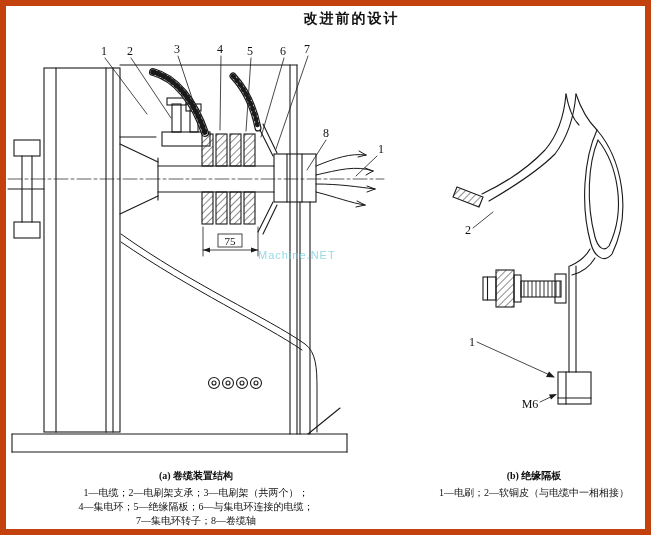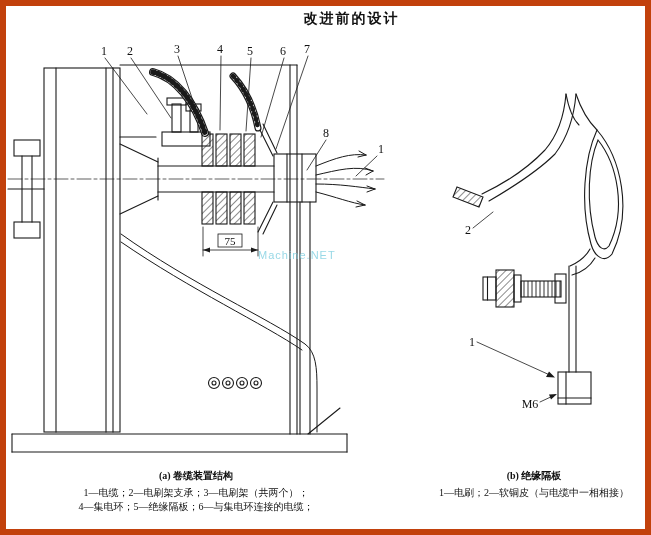--- a/index.html
+++ b/index.html
@@ -245,20 +245,21 @@
     </g>
   </svg>
 
   <div class="watermark">Machine.NET</div>
 
   <div class="caption" style="left:18px;top:463px;width:344px;">
     <div class="caption-title">(a)  卷缆装置结构</div>
     <div class="legend">
       <div>1—电缆；2—电刷架支承；3—电刷架（共两个）；</div>
       <div>4—集电环；5—绝缘隔板；6—与集电环连接的电缆；</div>
+      <div>7—集电环转子；8—卷缆轴</div>
     </div>
   </div>
 
   <div class="caption" style="left:408px;top:463px;width:240px;">
     <div class="caption-title">(b)  绝缘隔板</div>
     <div class="legend">
       <div>1—电刷；2—软铜皮（与电缆中一相相接）</div>
     </div>
   </div>
 

